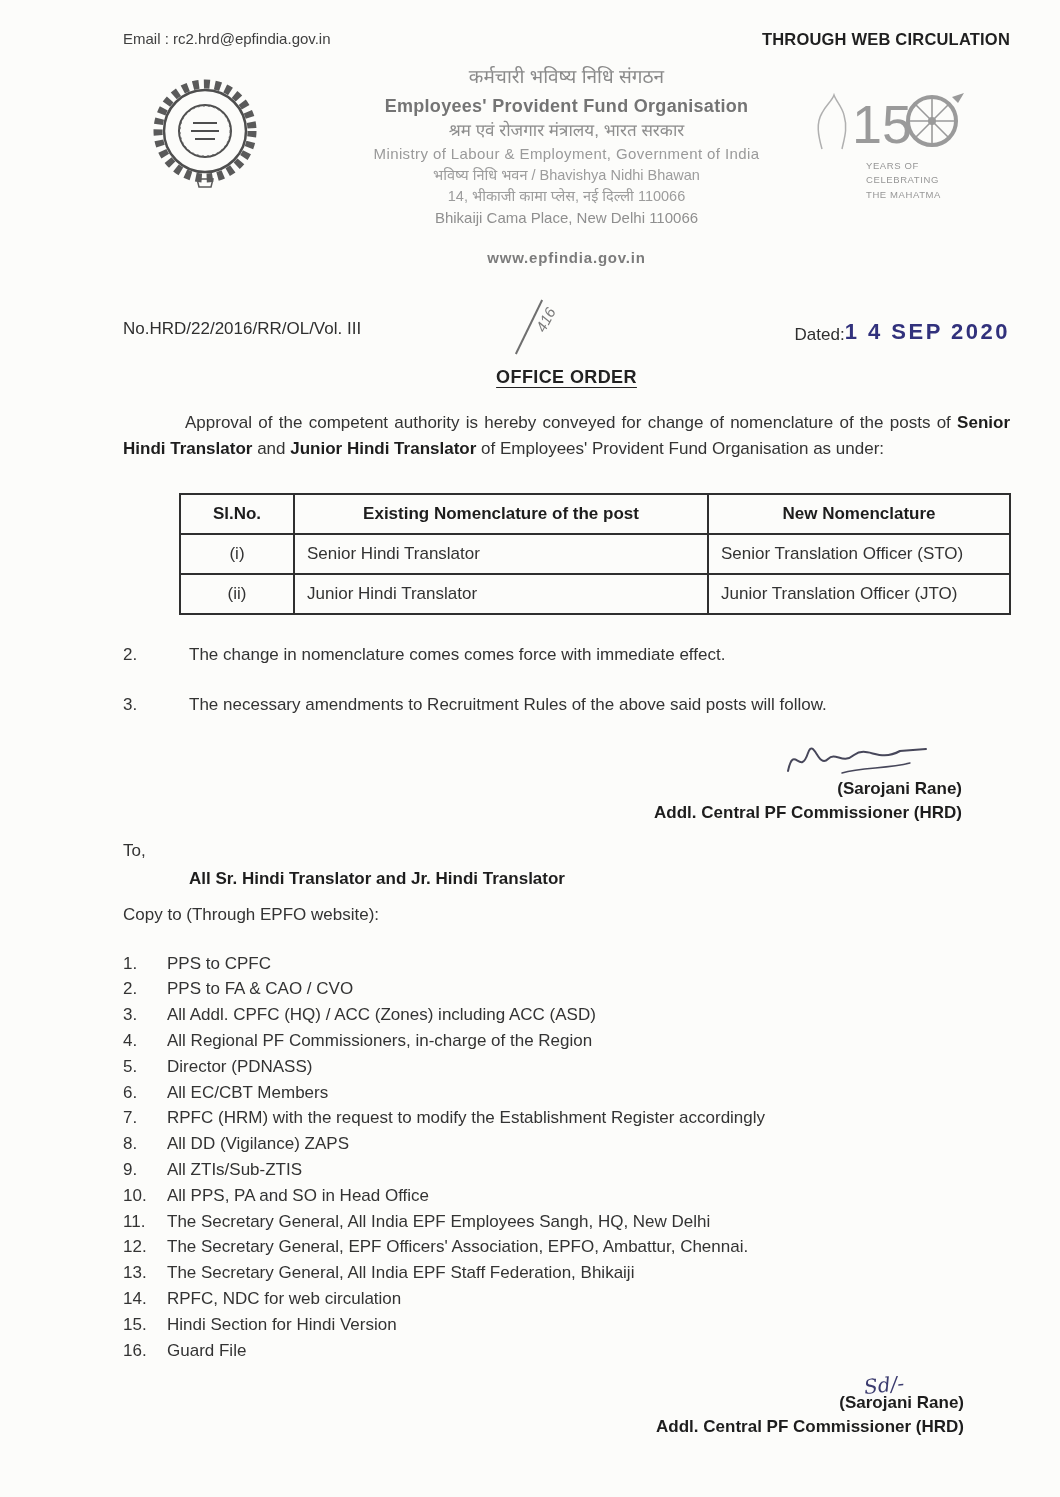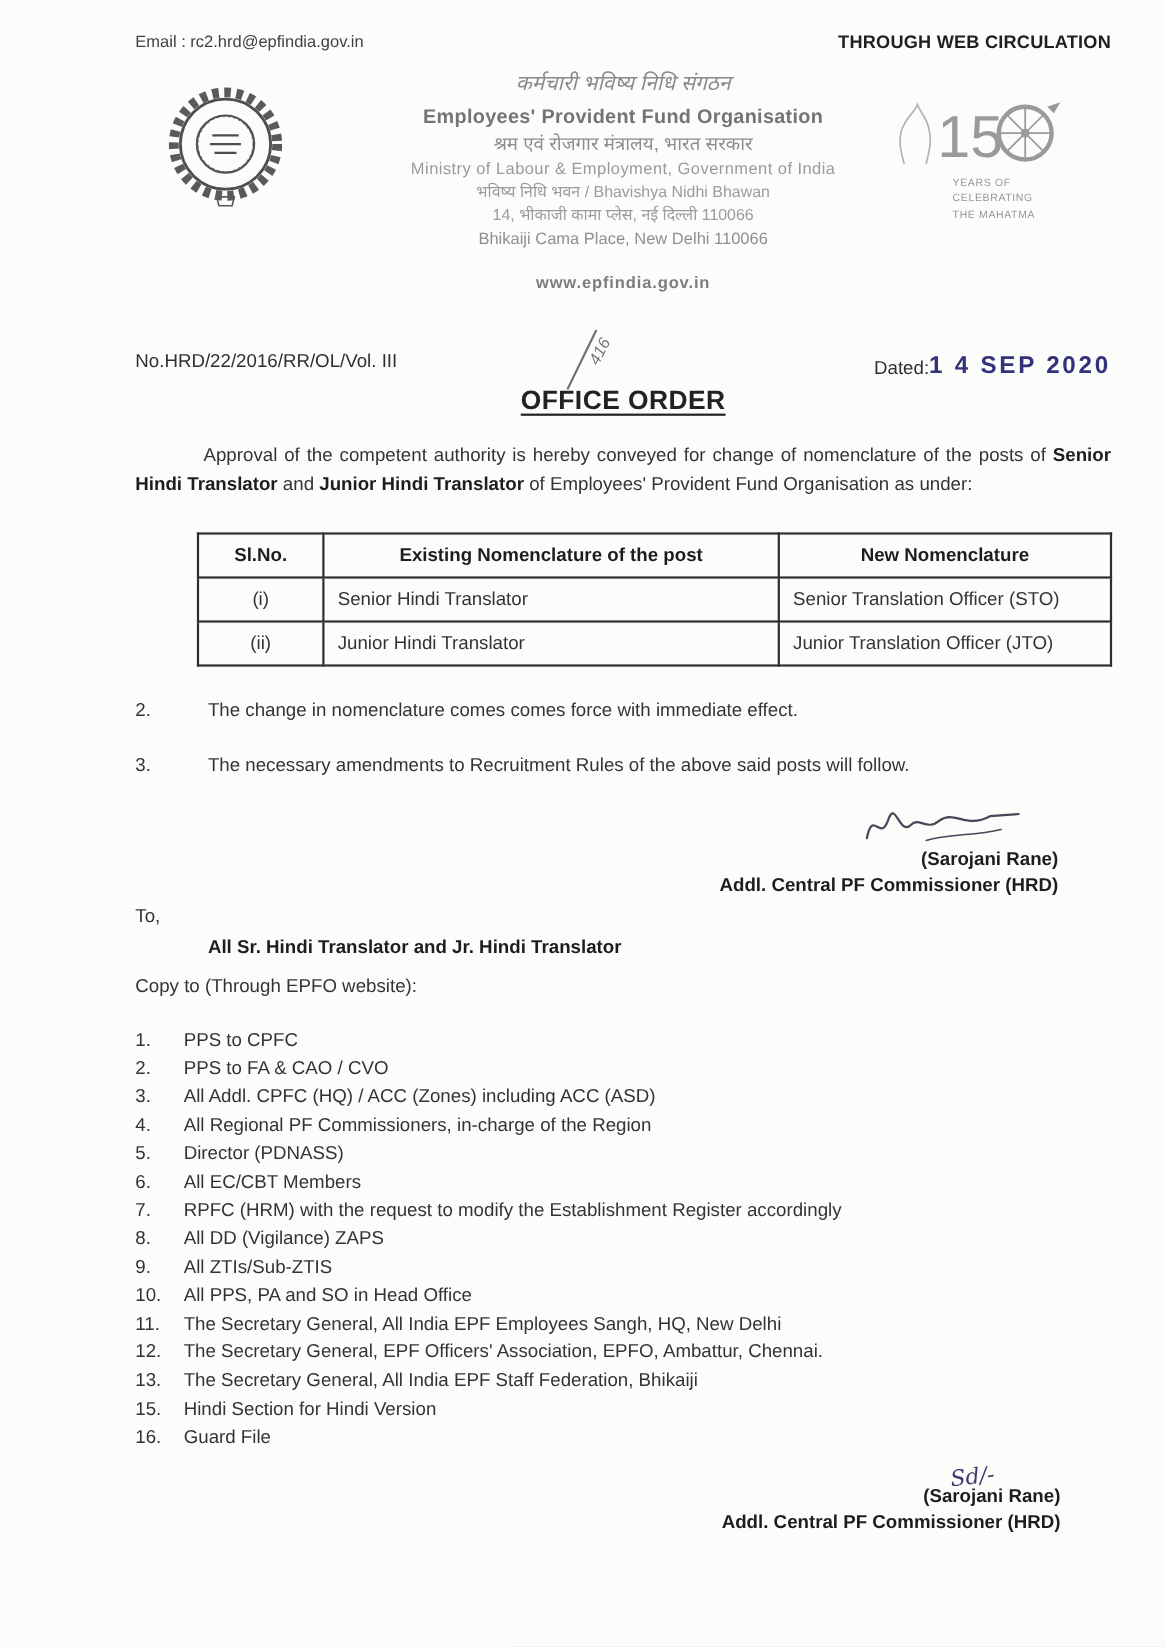--- a/index.html
+++ b/index.html
@@ -15,21 +15,21 @@
     overflow:hidden;
   }
   
   .row-top{display:flex;justify-content:space-between;align-items:flex-start;}
   .email-line{font-size:15px;color:#3f3f3f;}
   .circulation{font-size:16.5px;font-weight:bold;color:#1f1f1f;letter-spacing:.2px;}
 
   
   .letterhead{position:relative;margin-top:14px;height:218px;}
   .lh-center{width:560px;margin:0 auto;text-align:center;line-height:1.45;}
-  .lh-hindi-big{font-size:19px;color:#8a8a8a;font-style:italic;}
+  .lh-hindi-big{font-size:19px;color:#8a8a8a;}
   .lh-org-en{font-size:18px;font-weight:bold;color:#747474;letter-spacing:.3px;margin-top:2px;}
   .lh-min-hi{font-size:17px;color:#8d8d8d;}
   .lh-min-en{font-size:15px;color:#9a9a9a;letter-spacing:.4px;}
   .lh-bhawan{font-size:14.5px;color:#9c9c9c;}
   .lh-addr-hi{font-size:14.5px;color:#9c9c9c;}
   .lh-addr-en{font-size:15px;color:#8f8f8f;}
   .lh-web{font-size:15px;font-weight:bold;color:#7c7c7c;letter-spacing:.8px;margin-top:18px;}
 
   .epfo-logo{position:absolute;left:30px;top:12px;width:104px;height:120px;}
   .logo-150{position:absolute;right:42px;top:22px;width:160px;text-align:left;color:#9a9a9a;}
@@ -37,41 +37,41 @@
 
   
   .ref-row{display:flex;justify-content:space-between;margin-top:38px;position:relative;font-size:17px;color:#2f2f2f;}
   .ref-left{position:relative;}
   .hand-mark{position:absolute;left:383px;top:-22px;width:66px;height:66px;}
   .hand-slash{position:absolute;left:22px;top:0px;width:2px;height:60px;background:#6f6f6f;transform:rotate(26deg);display:block;}
   .hand-num{position:absolute;left:27px;top:14px;transform:rotate(-62deg);color:#7a7a7a;font-size:15px;font-style:italic;display:block;}
   .dated{display:flex;align-items:flex-end;gap:0;}
   .date-stamp{font-size:22px;font-weight:bold;color:#31317c;letter-spacing:2.5px;white-space:nowrap;}
 
-  .office-title{text-align:center;font-size:24px;font-weight:bold;color:#222;
-    text-decoration:underline;text-underline-offset:4px;margin-top:6px;letter-spacing:.4px;}
+  .office-title{text-align:center;font-size:18px;font-weight:bold;color:#222;
+    text-decoration:underline;text-underline-offset:4px;margin-top:22px;letter-spacing:.4px;}
 
   .para1{margin-top:22px;font-size:17px;line-height:1.55;text-align:justify;text-indent:62px;color:#333;}
   .para1 b{color:#1d1d1d;}
 
   table.nomen{border-collapse:collapse;margin:30px 0 0 56px;width:832px;}
   table.nomen th, table.nomen td{border:2px solid #2f2f2f;font-size:17px;padding:9px 12px;color:#333;}
   table.nomen th{font-weight:bold;color:#1d1d1d;text-align:center;}
   td.c-sl{text-align:center;width:88px;}
   th.h-exist{width:388px;}
 
   .numpara{display:flex;margin-top:30px;font-size:17px;color:#333;}
   .numpara .n{width:66px;flex:none;}
 
   .sig-block{margin-top:18px;text-align:right;padding-right:48px;}
   .sig-scribble{display:inline-block;margin-right:30px;}
   .sig-name{font-size:17px;font-weight:bold;color:#1d1d1d;margin-top:-4px;}
   .sig-desig{font-size:17px;font-weight:bold;color:#1d1d1d;margin-top:4px;}
 
-  .to-label{font-size:17px;color:#333;margin-top:8px;}
+  .to-label{font-size:17px;color:#333;margin-top:18px;}
   .addressee{font-size:17px;font-weight:bold;color:#1d1d1d;margin:8px 0 0 66px;}
 
   .copy-label{font-size:17px;color:#333;margin-top:16px;}
   .copy-list{margin-top:26px;}
   .copy-item{display:flex;font-size:17px;color:#333;line-height:25.8px;}
   .copy-item .num{width:44px;flex:none;}
 
   .footer-sig{text-align:right;padding-right:46px;margin-top:10px;}
   .sd{display:inline-block;font-size:20px;font-style:italic;color:#3b3b6e;transform:rotate(-6deg);margin-right:60px;font-family:"DejaVu Serif", serif;}
 </style>
@@ -238,20 +238,24 @@
       </div>
     <div class="copy-item">
         <span class="num">12.</span>
         <span>The Secretary General, EPF Officers' Association, EPFO, Ambattur, Chennai.</span>
       </div>
     <div class="copy-item">
         <span class="num">13.</span>
         <span>The Secretary General, All India EPF Staff Federation, Bhikaiji</span>
       </div>
     <div class="copy-item">
+        <span class="num">14.</span>
+        <span>RPFC, NDC for web circulation</span>
+      </div>
+    <div class="copy-item">
         <span class="num">15.</span>
         <span>Hindi Section for Hindi Version</span>
       </div>
     <div class="copy-item">
         <span class="num">16.</span>
         <span>Guard File</span>
       </div>
   </div>
 
   <div class="footer-sig">

